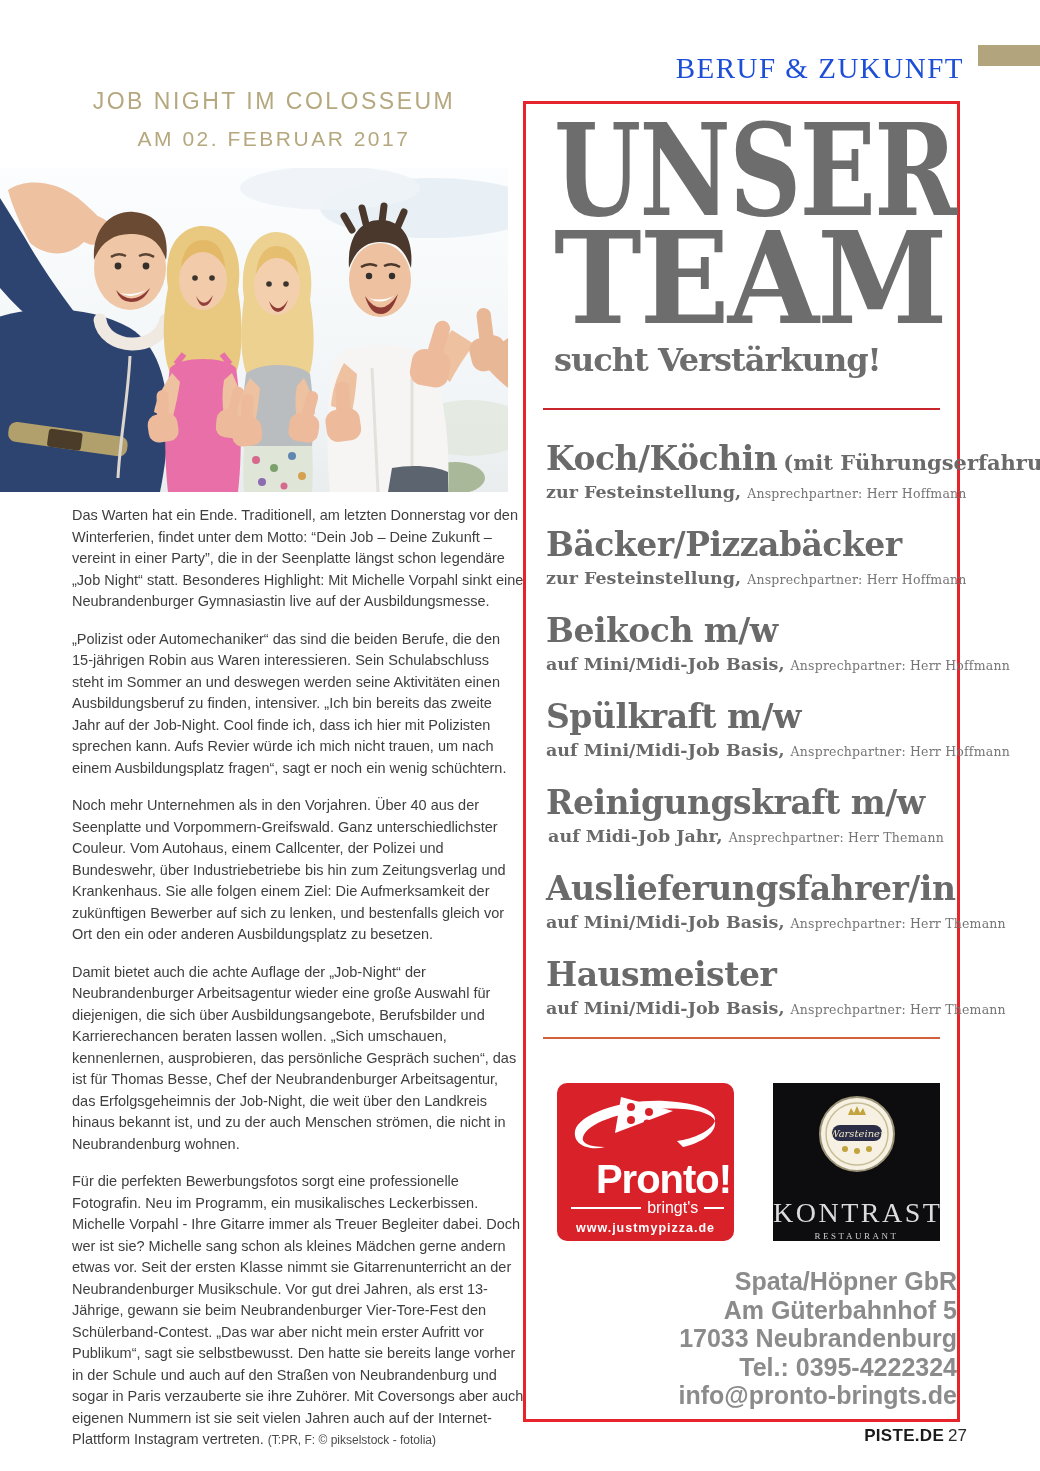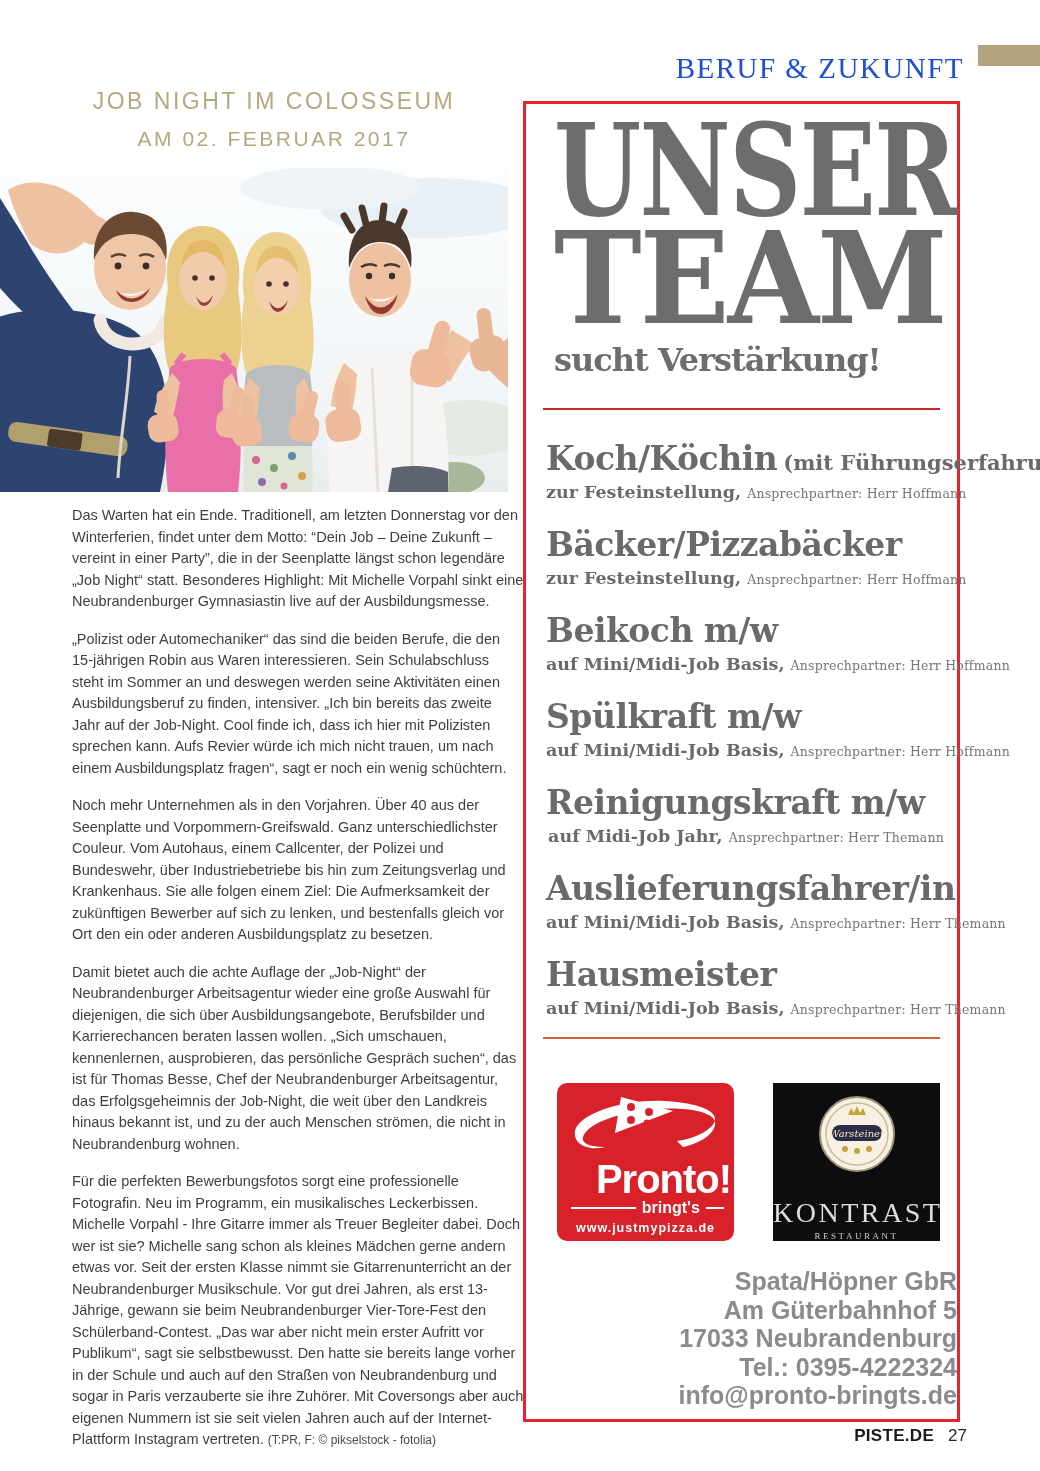--- a/index.html
+++ b/index.html
@@ -84,21 +84,21 @@
     position:relative; overflow:hidden; color:#fff; text-align:center;
   }
   .pronto svg { position:absolute; top:6px; left:8px; }
   .pronto-name {
     position:absolute; top:74px; left:0; width:100%;
     font-size:40px; font-weight:bold; letter-spacing:-1px; font-family:"Liberation Sans", sans-serif;padding-left:36px;
   }
   .pronto-tag {
     position:absolute; top:116px; left:14px; right:10px;
     display:flex; align-items:center; gap:6px;
-    font-size:16px; font-weight:bold;
+    font-size:16px; font-weight:normal;
   }
   .pronto-tag::before { content:""; flex:1.6; height:2px; background:#fff; }
   .pronto-tag::after  { content:""; flex:0.45; height:2px; background:#fff; }
   .pronto-url { position:absolute; bottom:6px; left:0; width:100%; font-size:12.5px; font-weight:bold; letter-spacing:1px; }
 
   
   .kontraste {
     width:167px; height:158px; background:#0d0c0e; position:relative;
     text-align:center; color:#e8e8e8; overflow:hidden;
   }
@@ -115,21 +115,21 @@
   .ad-contact {
     position:absolute; top:1163px; left:0; width:100%; text-align:right;
     font-weight:bold; font-size:25px; line-height:28.5px; color:#8b8b8b;
   }
 
   
   .page-footer {
     position:absolute; top:1426px; right:73px; font-size:17px; color:#1a1a1a;
   }
   .footer-brand { font-weight:bold; letter-spacing:0.3px; }
-  .footer-page { font-weight:normal; margin-left:14px; color:#2a2a2a; }
+  .footer-page { font-weight:normal; margin-left:4px; color:#2a2a2a; }
 </style>
 </head>
 <body>
 
 <div class="page">
 
   <h1 class="section-title">BERUF &amp; ZUKUNFT</h1>
   <div class="gold-bar"></div>
 
   <h2 class="article-title">JOB NIGHT IM COLOSSEUM</h2>

